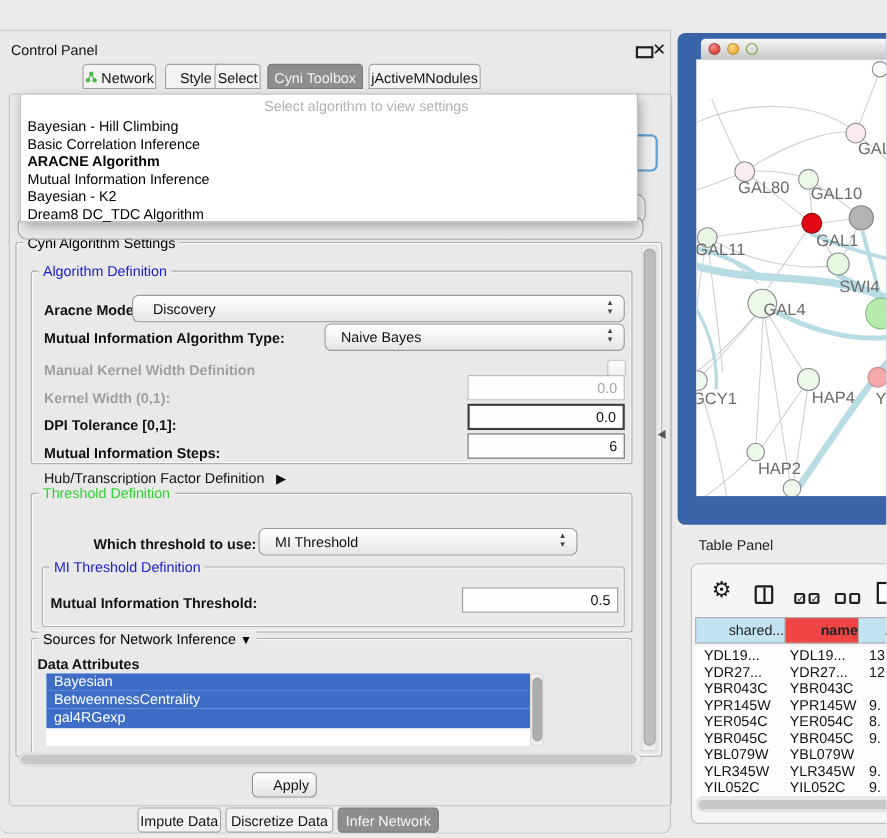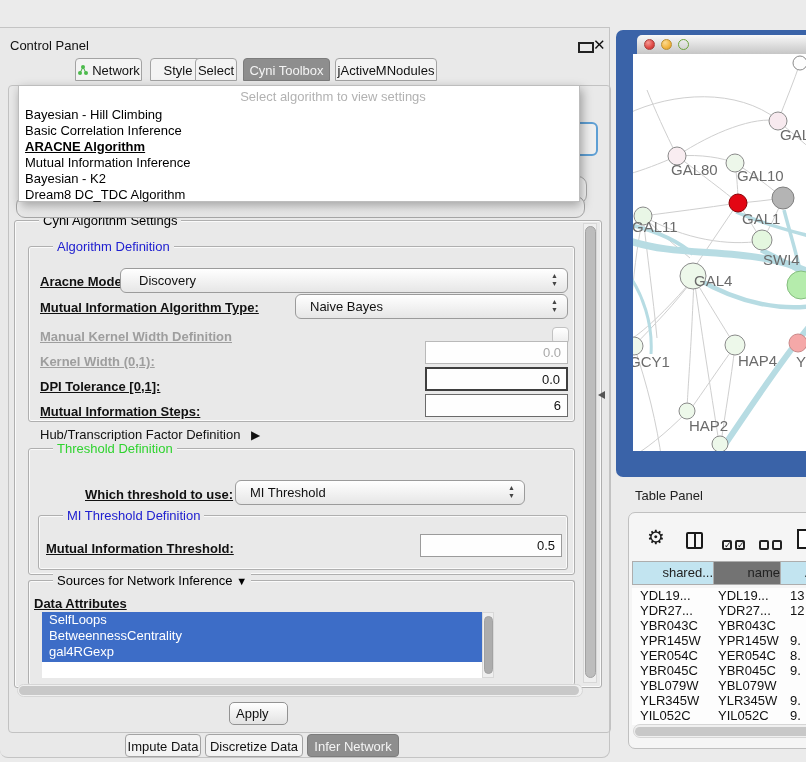--- a/index.html
+++ b/index.html
@@ -1,47 +1,47 @@
 <!DOCTYPE html>
 <html><head>
 <meta charset="utf-8">
 <style>
   html,body{margin:0;padding:0;}
   body{font-family:"Liberation Sans","DejaVu Sans",sans-serif;background:#EBEBEB;}
   #screen{position:relative;width:806px;height:762px;overflow:hidden;background:#EBEBEB;margin-top:24px;}
   .abs{position:absolute;}
   .txt13{font-size:13px;color:#111;}
-  .bold{font-weight:bold;text-decoration:underline;}
+  .bold{font-weight:bold;}
   .gray{color:#9E9E9E;}
   
   #cpanel{left:0;top:3px;width:610px;height:731px;background:#E9E9E9;border:1px solid #C4C4C4;border-left:none;border-radius:0 0 8px 8px;box-sizing:border-box;}
   .titlebar-btn{width:11px;height:11px;border:2px solid #222;box-sizing:border-box;background:transparent;}
   
   .tab{position:absolute;top:0;height:23px;line-height:23px;text-align:center;font-size:13px;color:#111;
        background:#F3F3F3;border:1px solid #A3A3A3;border-radius:4px 4px 0 0;box-sizing:border-box;}
   .tab.sel{background:#8E8E8E;color:#F4F4F4;border-color:#7C7C7C;}
   
   .gbox{position:absolute;border:1px solid #AFAFAF;border-radius:3px;box-shadow:inset 0 0 0 1px #FAFAFA;}
-  .glegend{position:absolute;top:-8px;left:24px;background:#E9E9E9;padding:0 4px;font-size:13px;white-space:nowrap;}
+  .glegend{position:absolute;top:-8px;left:6px;background:#E9E9E9;padding:0 4px;font-size:13px;white-space:nowrap;}
   
   .combo{position:absolute;height:25px;border:1px solid #9B9B9B;border-radius:6px;background:linear-gradient(#FFFFFF,#E6E6E6);
          box-sizing:border-box;font-size:13px;color:#111;line-height:23px;overflow:hidden;}
   .combo .cv{padding-left:18px;}
   .combo .arr{position:absolute;right:9px;top:3px;font-size:7px;color:#444;line-height:8px;text-align:center;}
   
   .field{position:absolute;background:#FEFEFE;box-sizing:border-box;font-size:13px;text-align:right;padding:3px 6px 0 0;}
   
   .attr-item{height:16px;line-height:16px;background:#3D6DC7;color:#FFF;font-size:13px;padding-left:7px;}
   
   #dropdown{left:18px;top:57px;width:560px;height:115px;background:#FFF;border:1px solid #BDBDBD;
             box-shadow:2px 4px 10px rgba(0,0,0,0.35);z-index:50;}
   .dd-item{position:absolute;left:6px;height:16px;line-height:16px;font-size:13px;color:#000;white-space:nowrap;}
   
   .pushbtn{position:absolute;border:1px solid #939393;border-radius:5px;background:linear-gradient(#FFFFFF,#E2E2E2);
-           font-size:13px;color:#111;text-align:left;box-sizing:border-box;}
+           font-size:13px;color:#111;text-align:right;box-sizing:border-box;}
   
   .vtrack{position:absolute;background:#EFEFEF;border:1px solid #D8D8D8;box-sizing:border-box;}
   .vthumb{position:absolute;background:#BDBDBD;border:1px solid #A2A2A2;border-radius:7px;box-sizing:border-box;}
   .htrack{position:absolute;background:#F0F0F0;border:1px solid #D6D6D6;border-radius:7px;box-sizing:border-box;}
   .hthumb{position:absolute;background:#C8C8C8;border-radius:6px;}
   
   .th{position:absolute;top:0;height:24px;box-sizing:border-box;border:1px solid #ADADAD;border-left:none;
       font-size:13px;color:#222;text-align:right;line-height:22px;overflow:hidden;}
   .tr-cell{position:absolute;height:15px;line-height:15px;font-size:13px;color:#111;white-space:nowrap;overflow:hidden;}
   .cbx{display:inline-block;width:10px;height:10px;border:2px solid #222;border-radius:2px;box-sizing:border-box;
@@ -141,21 +141,21 @@
     <div class="field" style="left:420px;top:506px;width:142px;height:23px;border:1px solid #9B9B9B;color:#111;">0.5</div>
 
     <div class="gbox" style="left:28px;top:552px;width:545px;height:104px;border-bottom:none;">
       <span class="glegend">
         <span>Sources for Network Inference</span>
         <span style="font-size:11px;">▼</span>
       </span>
     </div>
     <div class="abs txt13 bold" style="left:34px;top:568px;">Data Attributes</div>
     <div class="abs" style="left:42px;top:584px;width:440px;height:66px;background:#FFF;overflow:hidden;">
-      <div class="attr-item">SelfLoops</div>
+      <div class="attr-item">Bayesian</div>
       <div class="attr-item">BetweennessCentrality</div>
       <div class="attr-item">gal4RGexp</div>
       <div class="attr-item" style="height:2px;"></div>
     </div>
     <div class="vtrack" style="left:482px;top:584px;width:12px;height:66px;">
       <div class="vthumb" style="left:1px;top:3px;width:9px;height:58px;background:#ADADAD;"></div>
     </div>
 
     <div class="htrack" style="left:17px;top:656px;width:566px;height:13px;">
       <div class="hthumb" style="left:1px;top:1px;width:560px;height:9px;"></div>
@@ -266,21 +266,21 @@
     <div class="abs" style="left:93px;top:22px;">
       <span class="cbx">✓</span><span class="cbx">✓</span>
     </div>
     <div class="abs" style="left:130px;top:22px;">
       <span class="cbx"></span><span class="cbx"></span>
     </div>
     <div class="abs" style="left:168px;top:16px;width:16px;height:20px;border:2px solid #1A1A1A;background:#FFF;box-sizing:border-box;"></div>
 
     <div class="abs" style="left:3px;top:48px;width:187px;height:24px;">
       <div class="th" style="left:0;width:82px;background:#C2E4F0;border-left:1px solid #ADADAD;">shared...</div>
-      <div class="th" style="left:82px;width:67px;background:#737373;">name</div>
+      <div class="th" style="left:82px;width:67px;background:#ef4444;font-weight:bold;">name</div>
       <div class="th" style="left:149px;width:38px;background:#C2E4F0;text-align:left;padding-left:24px;">A</div>
     </div>
 
     <div class="abs" style="left:3px;top:75px;width:187px;height:137px;background:#FDFDFD;overflow:hidden;">
       <div>
           <div class="tr-cell" style="left:8px;top:0px;width:72px;">YDL19...</div>
           <div class="tr-cell" style="left:86px;top:0px;width:62px;">YDL19...</div>
           <div class="tr-cell" style="left:158px;top:0px;width:30px;">13</div>
         </div>
       <div>

